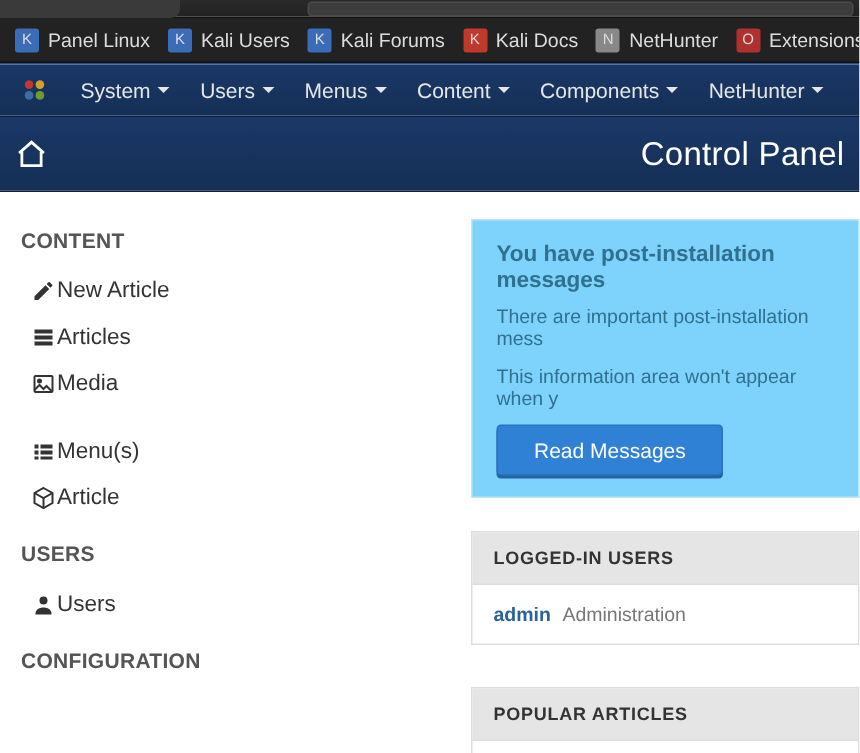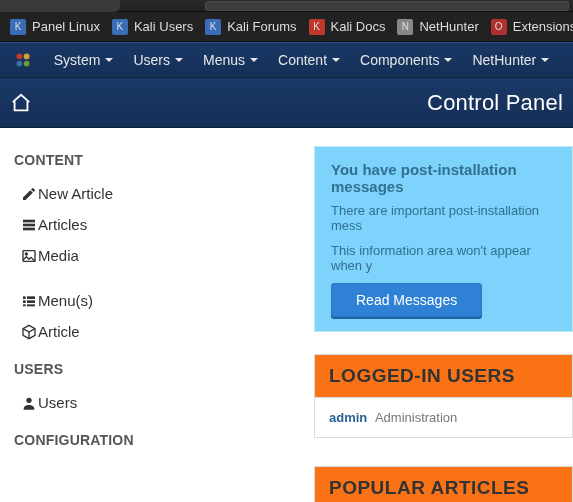--- a/index.html
+++ b/index.html
@@ -34,21 +34,21 @@
 .side-list li .sicon { width: 18px; display: inline-flex; justify-content: center; color: #333; }
 
 
 .rightcol { flex: 1; min-width: 0; }
 .alert-box { background: #7dd3fc; border: 1px solid #bce8f1; color: #31708f; padding: 14px 16px; margin-bottom: 22px; }
 .alert-box h4 { font-size: 15px; font-weight: bold; margin-bottom: 8px; color: #31708f; }
 .alert-box p { font-size: 13px; margin-bottom: 10px; color: #31708f; }
 .btn-pri { display: inline-block; background: #2f81d6; color: #fff; border: 1px solid #2a73bf; border-radius: 3px; padding: 8px 24px; font-size: 14px; cursor: pointer; box-shadow: 0 2px 0 #2462a3; }
 
 .panel { border: 1px solid #ddd; background: #fff; margin-bottom: 28px; }
-.panel-head { background: #f97316; padding: 10px 14px; border-bottom: 1px solid #ddd; font-weight: bold; font-size: 19px; color: #333; letter-spacing: .5px; }
+.panel-head { background: #e5e5e5; padding: 10px 14px; border-bottom: 1px solid #ddd; font-weight: bold; font-size: 12px; color: #333; letter-spacing: .5px; }
 .panel-body { padding: 12px 14px; font-size: 13px; }
 .panel-body a { color: #2a6395; font-weight: bold; text-decoration: none; }
 .panel-body .muted { color: #777; font-weight: normal; margin-left: 4px; }
 .article-row { display: flex; align-items: center; gap: 10px; }
 
 svg { display: block; }
 </style>
 </head>
 <body>
 

